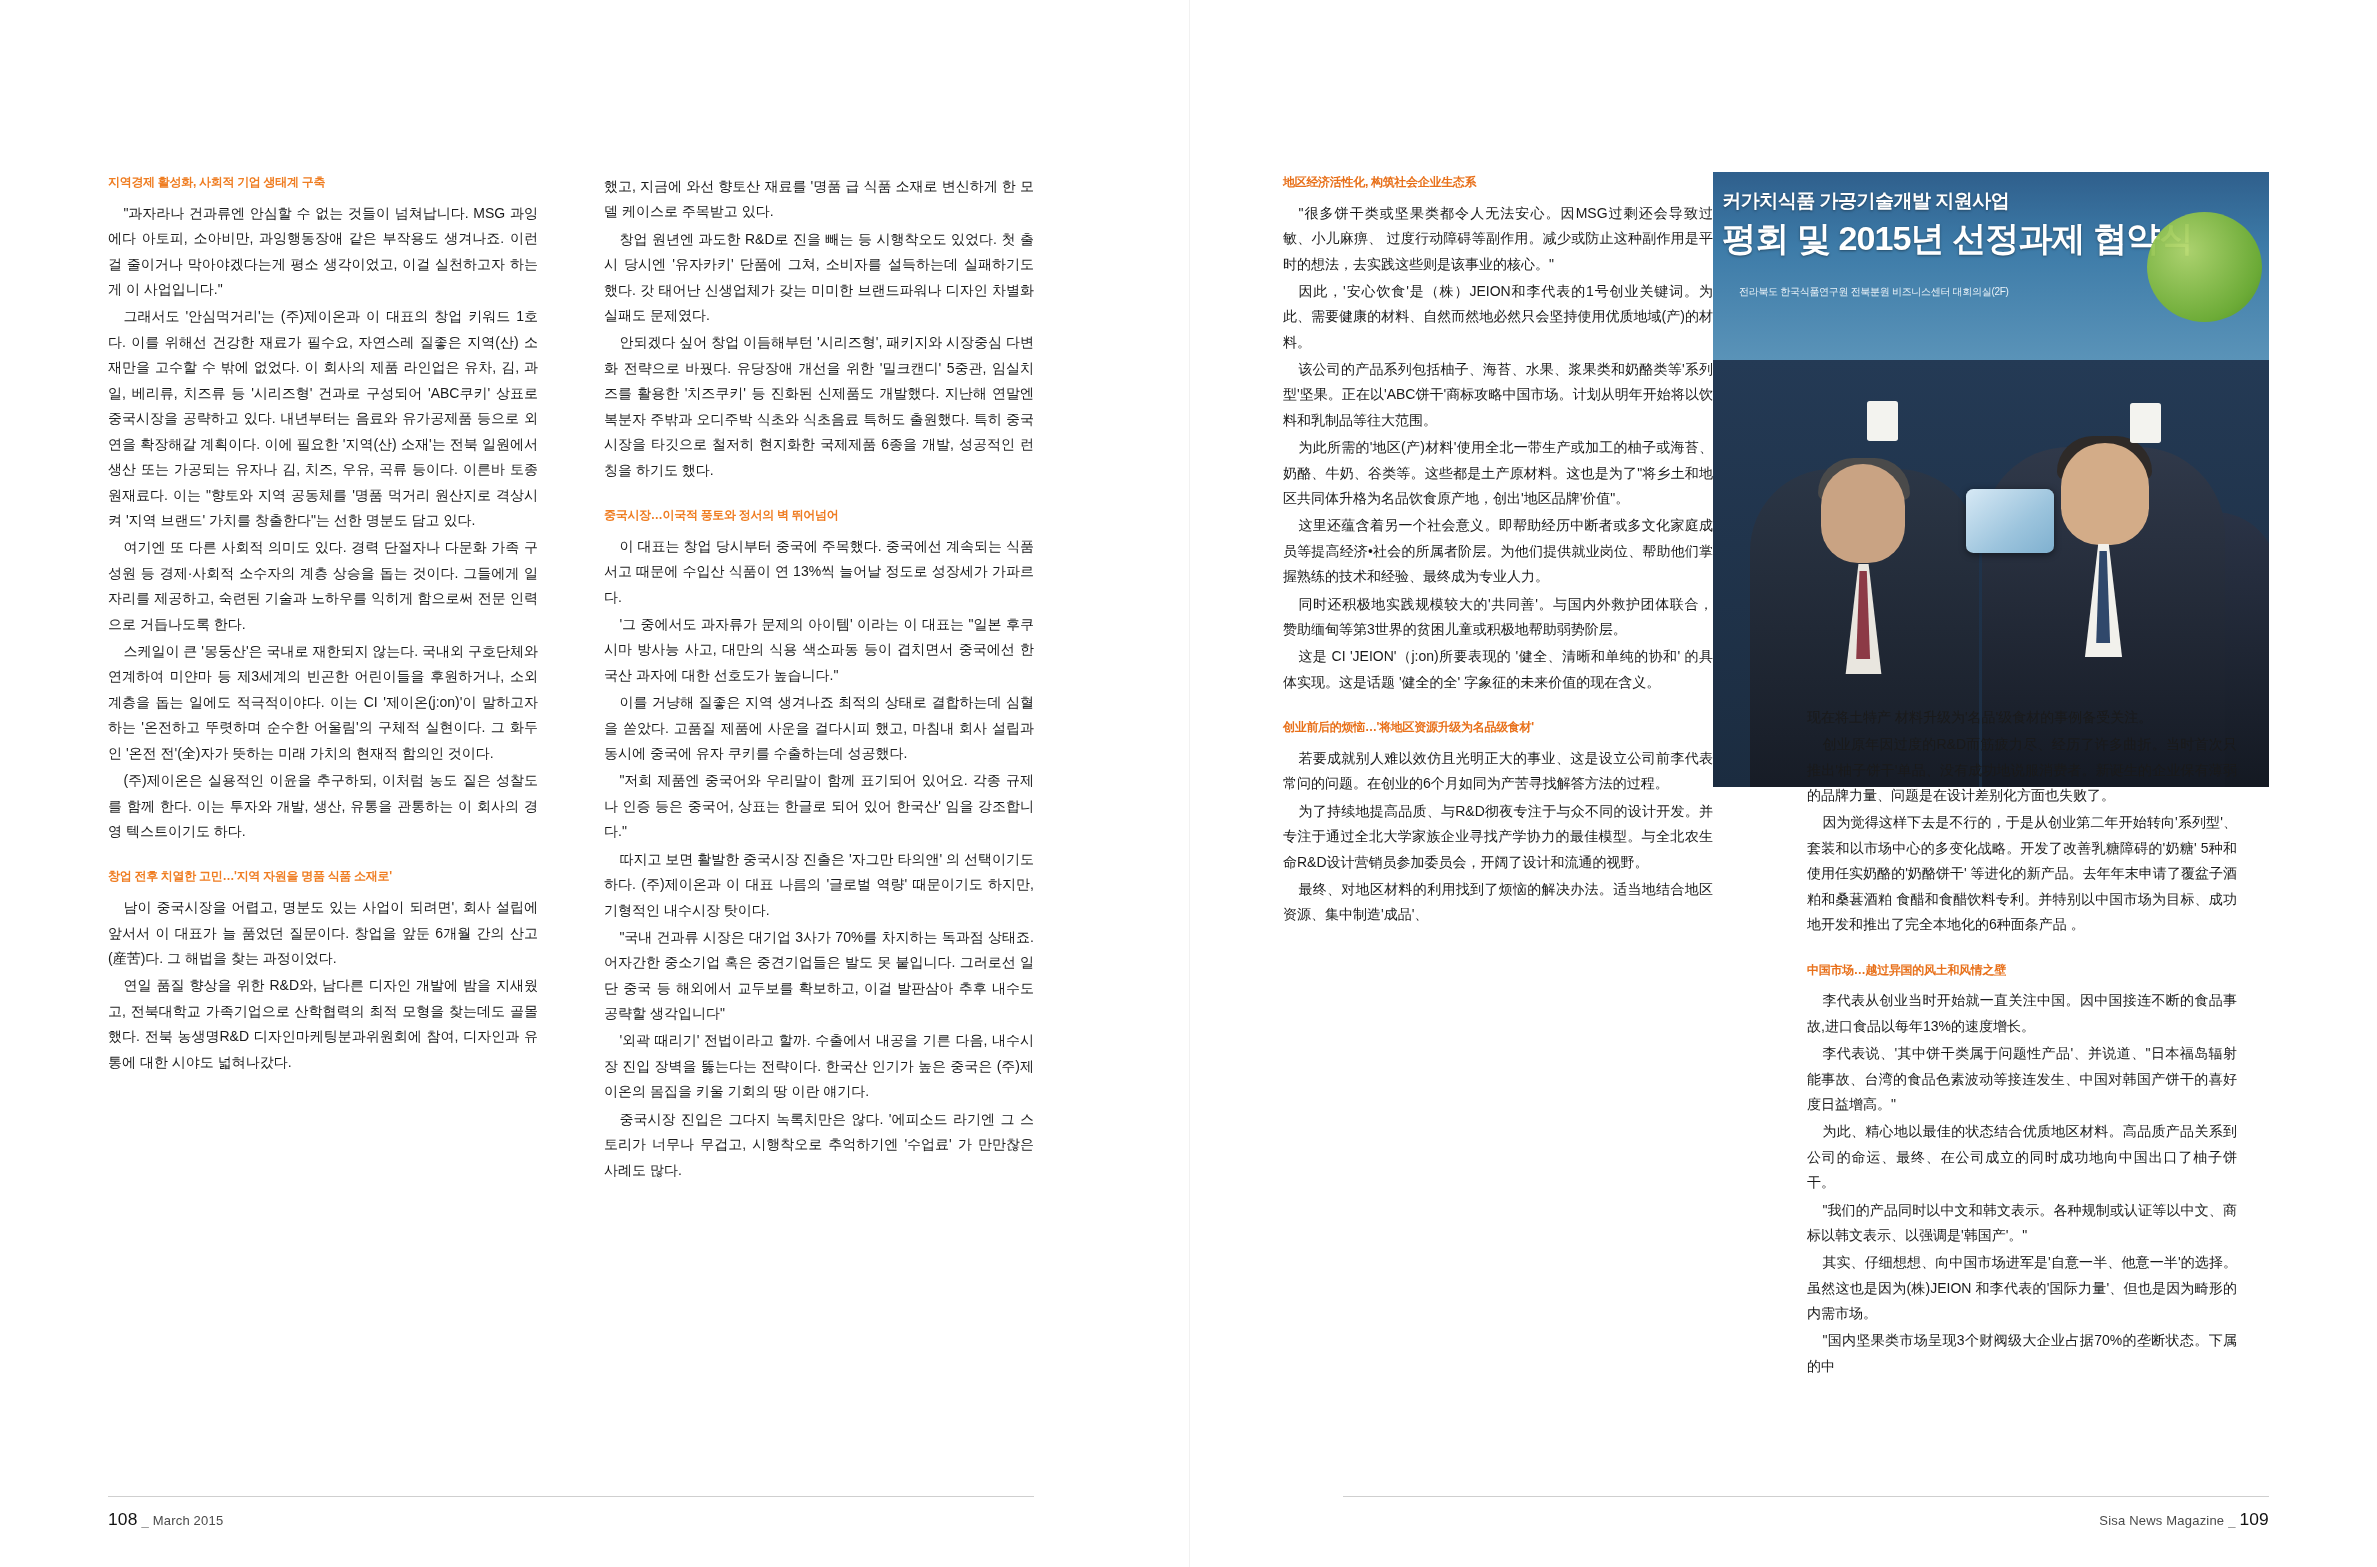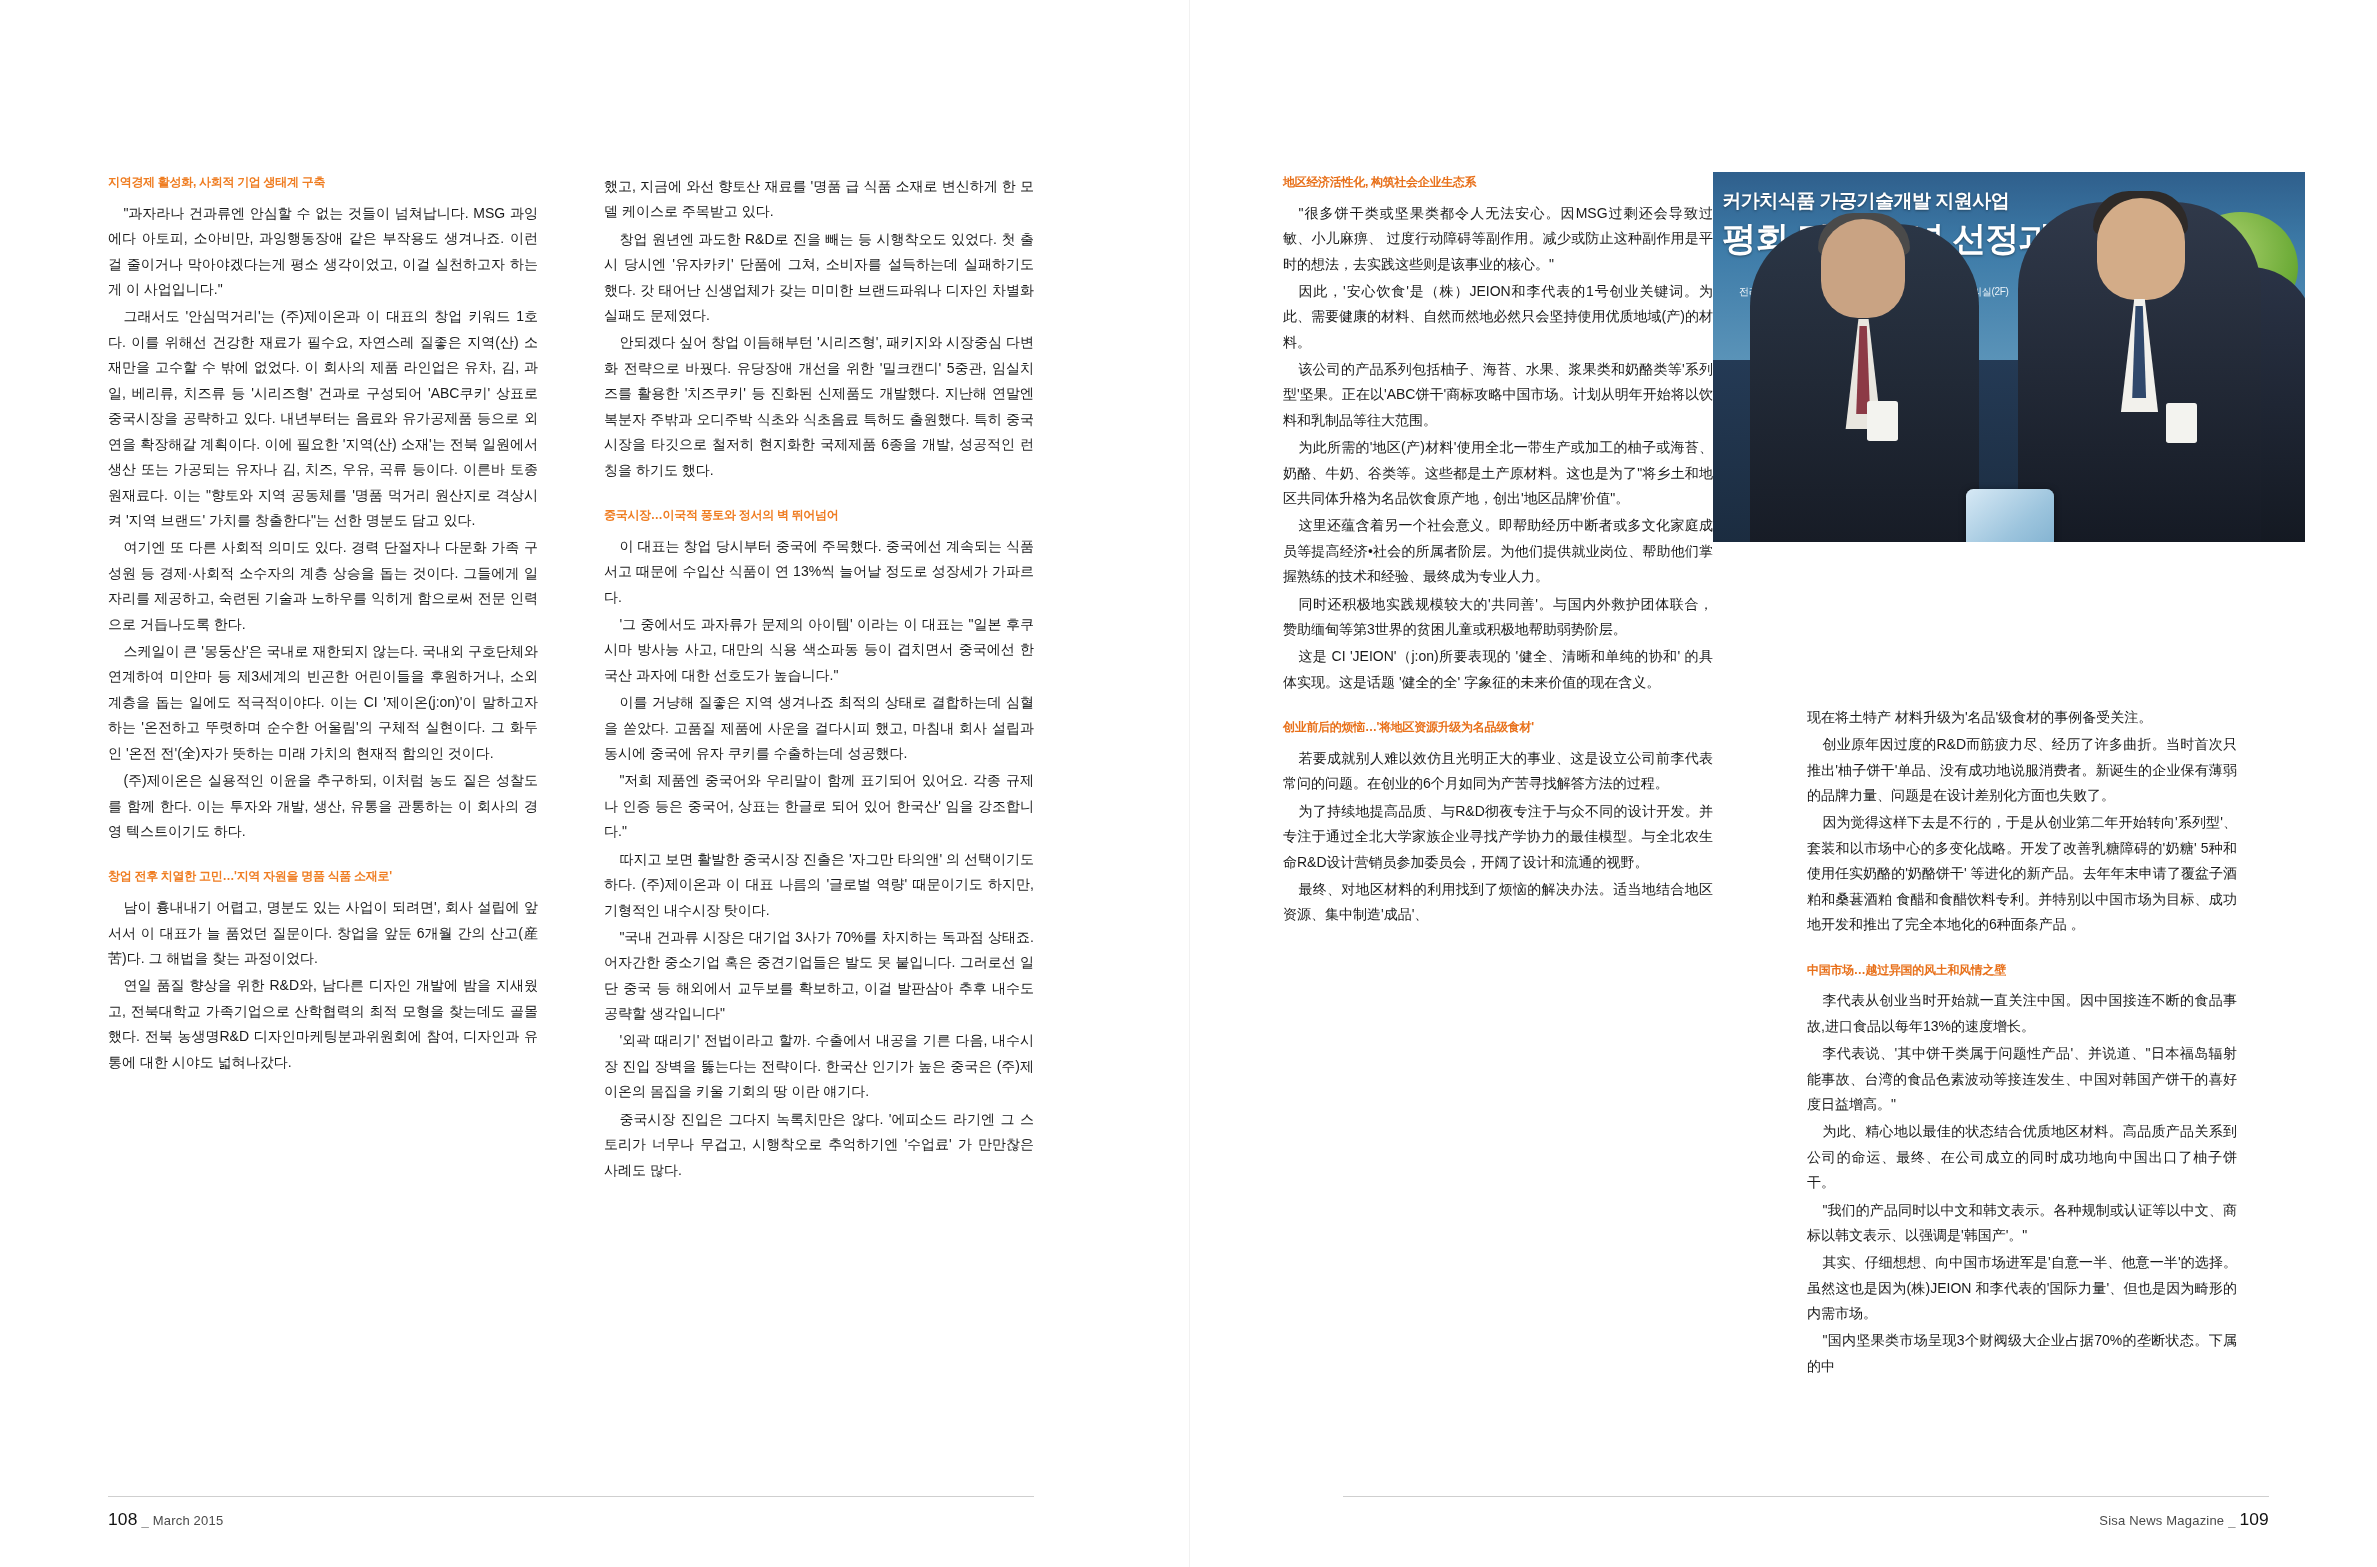--- a/index.html
+++ b/index.html
@@ -52,24 +52,23 @@
   }
   h3.subhead.mt { margin-top: 24px; }
   h3.subhead.cn { color: #e8701a; }
 
   
   .photo {
     position: absolute;
     left: 1713px;
     top: 172px;
     width: 556px;
-    height: 370px;
+    height: 615px;
     overflow: hidden;
     background: #14263f;
-    padding-left: 36px;
   }
   .photo .bg-banner {
     position: absolute;
     left: 0; top: 0; right: 0; height: 188px;
     background: linear-gradient(180deg,#2f5f8c 0%, #3d7ba8 40%, #5a93b8 100%);
   }
   .photo .banner-text {
     position: absolute;
     left: 9.2px;
     top: 16.5px;
@@ -247,21 +246,21 @@
   <div class="gutter"></div>
 
   <div class="col c1">
     <h3 class="subhead">지역경제 활성화, 사회적 기업 생태계 구축</h3>
     <p>"과자라나 건과류엔 안심할 수 없는 것들이 넘쳐납니다. MSG 과잉에다 아토피, 소아비만, 과잉행동장애 같은 부작용도 생겨나죠. 이런 걸 줄이거나 막아야겠다는게 평소 생각이었고, 이걸 실천하고자 하는게 이 사업입니다."</p>
     <p>그래서도 '안심먹거리'는 (주)제이온과 이 대표의 창업 키워드 1호다. 이를 위해선 건강한 재료가 필수요, 자연스레 질좋은 지역(산) 소재만을 고수할 수 밖에 없었다. 이 회사의 제품 라인업은 유차, 김, 과일, 베리류, 치즈류 등 '시리즈형' 건과로 구성되어 'ABC쿠키' 상표로 중국시장을 공략하고 있다. 내년부터는 음료와 유가공제품 등으로 외연을 확장해갈 계획이다. 이에 필요한 '지역(산) 소재'는 전북 일원에서 생산 또는 가공되는 유자나 김, 치즈, 우유, 곡류 등이다. 이른바 토종 원재료다. 이는 "향토와 지역 공동체를 '명품 먹거리 원산지로 격상시켜 '지역 브랜드' 가치를 창출한다"는 선한 명분도 담고 있다.</p>
     <p>여기엔 또 다른 사회적 의미도 있다. 경력 단절자나 다문화 가족 구성원 등 경제·사회적 소수자의 계층 상승을 돕는 것이다. 그들에게 일자리를 제공하고, 숙련된 기술과 노하우를 익히게 함으로써 전문 인력으로 거듭나도록 한다.</p>
     <p>스케일이 큰 '몽둥산'은 국내로 재한되지 않는다. 국내외 구호단체와 연계하여 미얀마 등 제3세계의 빈곤한 어린이들을 후원하거나, 소외계층을 돕는 일에도 적극적이야다. 이는 CI '제이온(j:on)'이 말하고자 하는 '온전하고 뚜렷하며 순수한 어울림'의 구체적 실현이다. 그 화두인 '온전 전'(全)자가 뜻하는 미래 가치의 현재적 함의인 것이다.</p>
     <p>(주)제이온은 실용적인 이윤을 추구하되, 이처럼 농도 짙은 성찰도를 함께 한다. 이는 투자와 개발, 생산, 유통을 관통하는 이 회사의 경영 텍스트이기도 하다.</p>
     <h3 class="subhead mt">창업 전후 치열한 고민…'지역 자원을 명품 식품 소재로'</h3>
-    <p>남이 흉내내기 어렵고, 명분도 있는 사업이 되려면', 회사 설립에 앞서서 이 대표가 늘 품었던 질문이다. 창업을 앞둔 6개월 간의 산고(産苦)다. 그 해법을 찾는 과정이었다.</p>
+    <p>남이 중국시장을 어렵고, 명분도 있는 사업이 되려면', 회사 설립에 앞서서 이 대표가 늘 품었던 질문이다. 창업을 앞둔 6개월 간의 산고(産苦)다. 그 해법을 찾는 과정이었다.</p>
     <p>연일 품질 향상을 위한 R&amp;D와, 남다른 디자인 개발에 밤을 지새웠고, 전북대학교 가족기업으로 산학협력의 최적 모형을 찾는데도 골몰했다. 전북 농생명R&amp;D 디자인마케팅분과위원회에 참여, 디자인과 유통에 대한 시야도 넓혀나갔다.</p>
   </div>
 
   <div class="col c2">
     <p class="noindent">했고, 지금에 와선 향토산 재료를 '명품 급 식품 소재로 변신하게 한 모델 케이스로 주목받고 있다.</p>
     <p>창업 원년엔 과도한 R&amp;D로 진을 빼는 등 시행착오도 있었다. 첫 출시 당시엔 '유자카키' 단품에 그쳐, 소비자를 설득하는데 실패하기도 했다. 갓 태어난 신생업체가 갖는 미미한 브랜드파워나 디자인 차별화 실패도 문제였다.</p>
     <p>안되겠다 싶어 창업 이듬해부턴 '시리즈형', 패키지와 시장중심 다변화 전략으로 바꿨다. 유당장애 개선을 위한 '밀크캔디' 5중관, 임실치즈를 활용한 '치즈쿠키' 등 진화된 신제품도 개발했다. 지난해 연말엔 복분자 주밖과 오디주박 식초와 식초음료 특허도 출원했다. 특히 중국시장을 타깃으로 철저히 현지화한 국제제품 6종을 개발, 성공적인 런칭을 하기도 했다.</p>
     <h3 class="subhead mt">중국시장…이국적 풍토와 정서의 벽 뛰어넘어</h3>
     <p>이 대표는 창업 당시부터 중국에 주목했다. 중국에선 계속되는 식품서고 때문에 수입산 식품이 연 13%씩 늘어날 정도로 성장세가 가파르다.</p>
     <p>'그 중에서도 과자류가 문제의 아이템' 이라는 이 대표는 "일본 후쿠시마 방사능 사고, 대만의 식용 색소파동 등이 겹치면서 중국에선 한국산 과자에 대한 선호도가 높습니다."</p>

